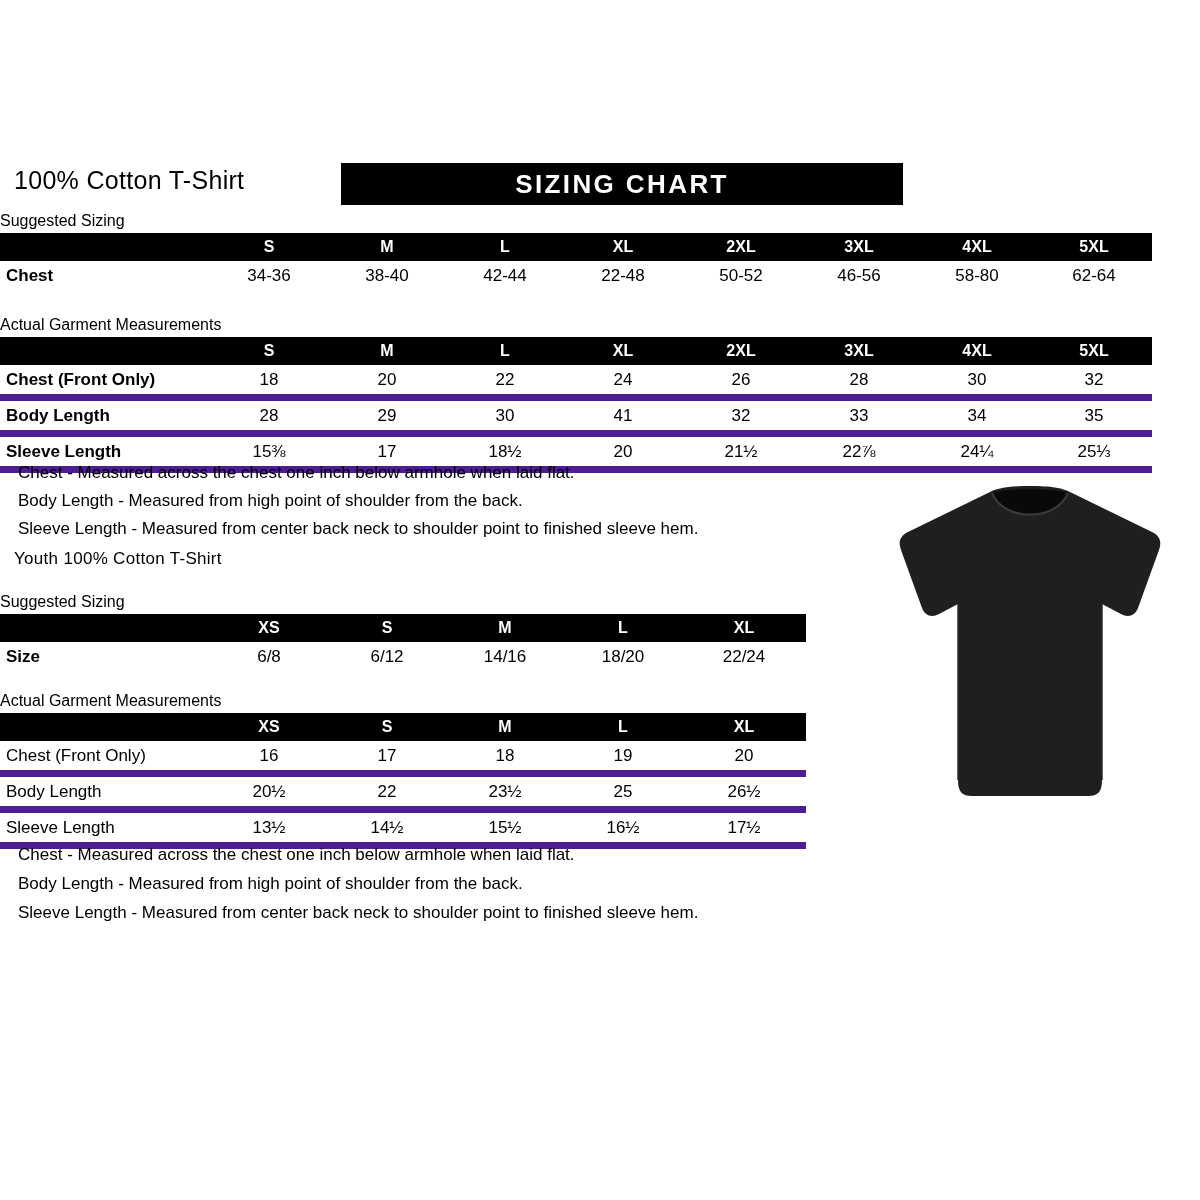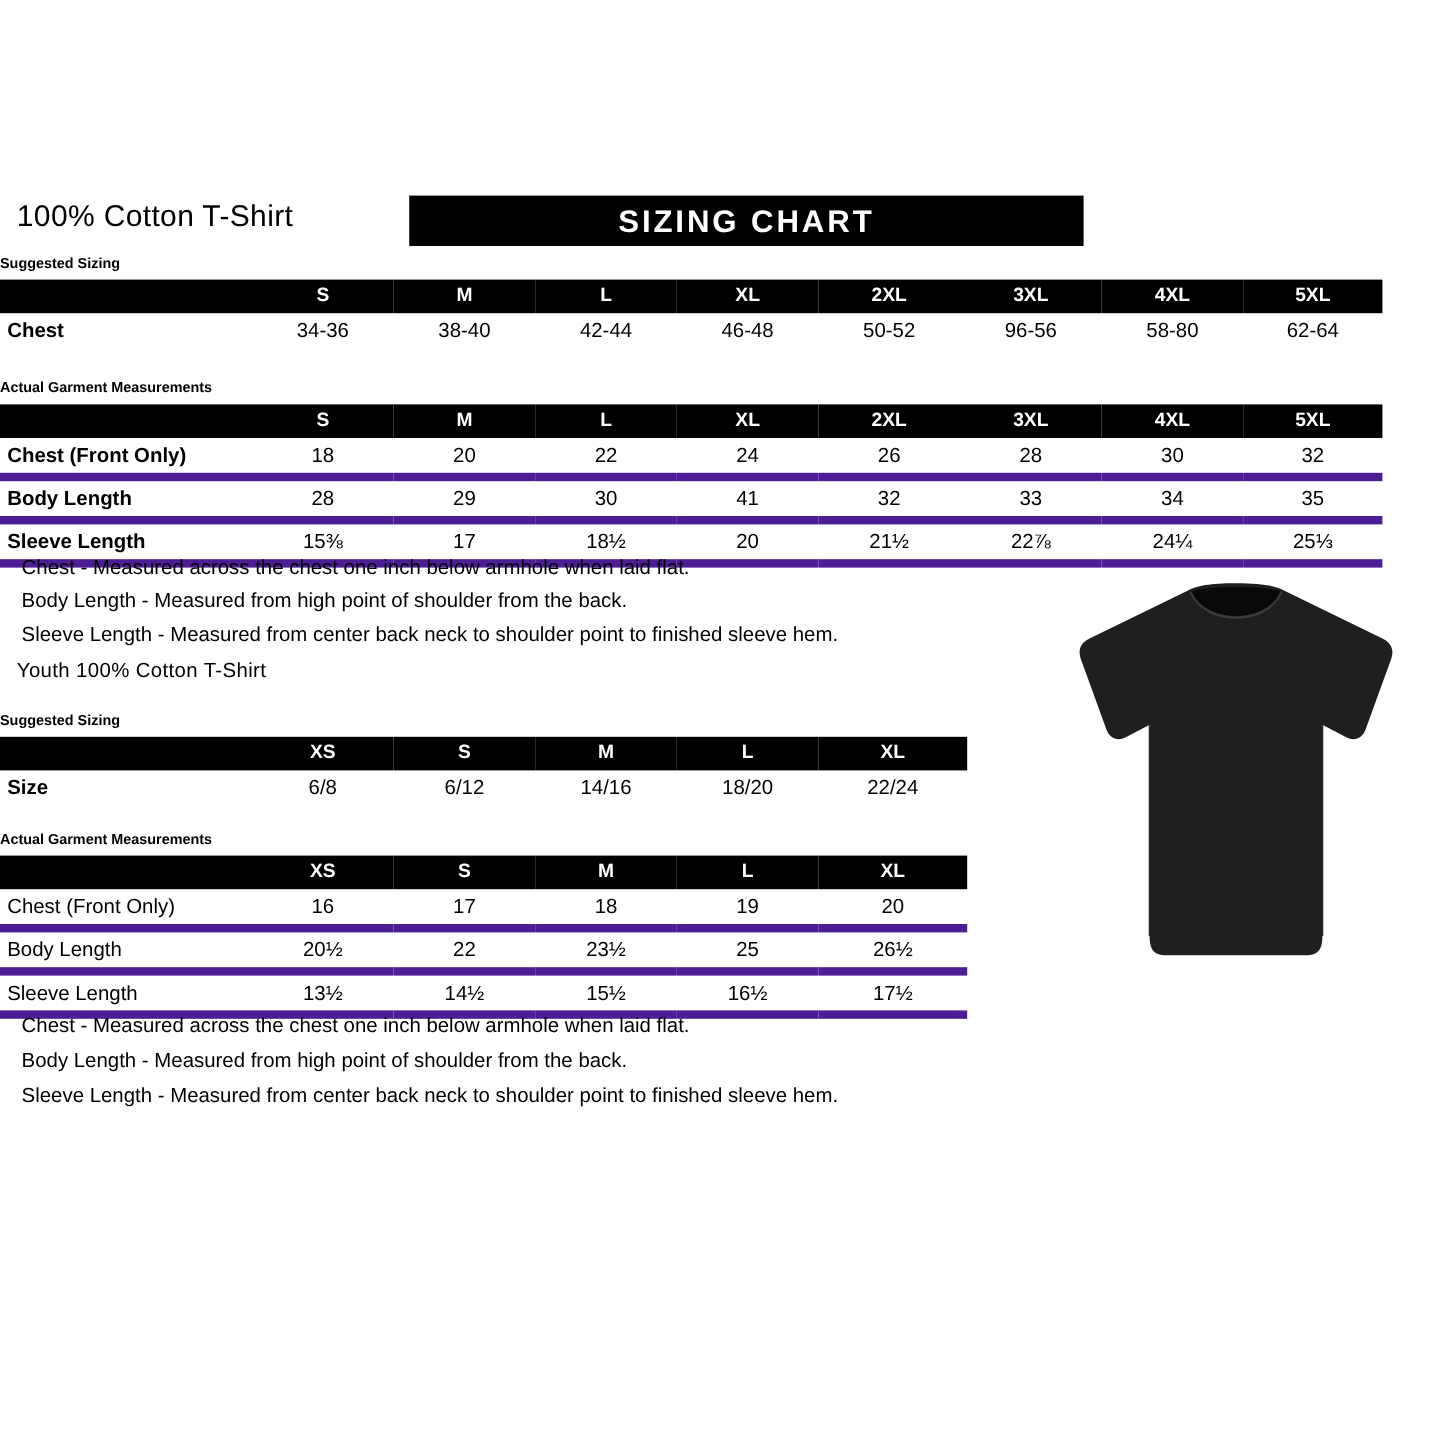--- a/index.html
+++ b/index.html
@@ -46,22 +46,22 @@
     align-items: center;
     justify-content: center;
     font-size: 26px;
     font-weight: bold;
     letter-spacing: 2.4px;
   }
 
   
   .section-label {
     position: absolute;
-    font-size: 12px;
-    font-weight: 700;
+    font-size: 16px;
+    font-weight: 400;
     white-space: nowrap;
   }
 
   
   table.chart {
     position: absolute;
     border-collapse: collapse;
     table-layout: fixed;
     font-size: 17px;
   }
@@ -187,23 +187,23 @@
         <th>4XL</th>
         <th>5XL</th>
       </tr>
     </thead>
     <tbody>
       <tr>
         <td class="rowlabel">Chest</td>
         <td>34-36</td>
         <td>38-40</td>
         <td>42-44</td>
-        <td>46-48</td>
+        <td>22-48</td>
         <td>50-52</td>
-        <td>96-56</td>
+        <td>46-56</td>
         <td>58-80</td>
         <td>62-64</td>
       </tr>
     </tbody>
   </table>
 
   <div class="section-label" style="left:0px; top:316px;">Actual Garment Measurements</div>
 
   <table class="chart" id="adult-garment">
     <colgroup>

